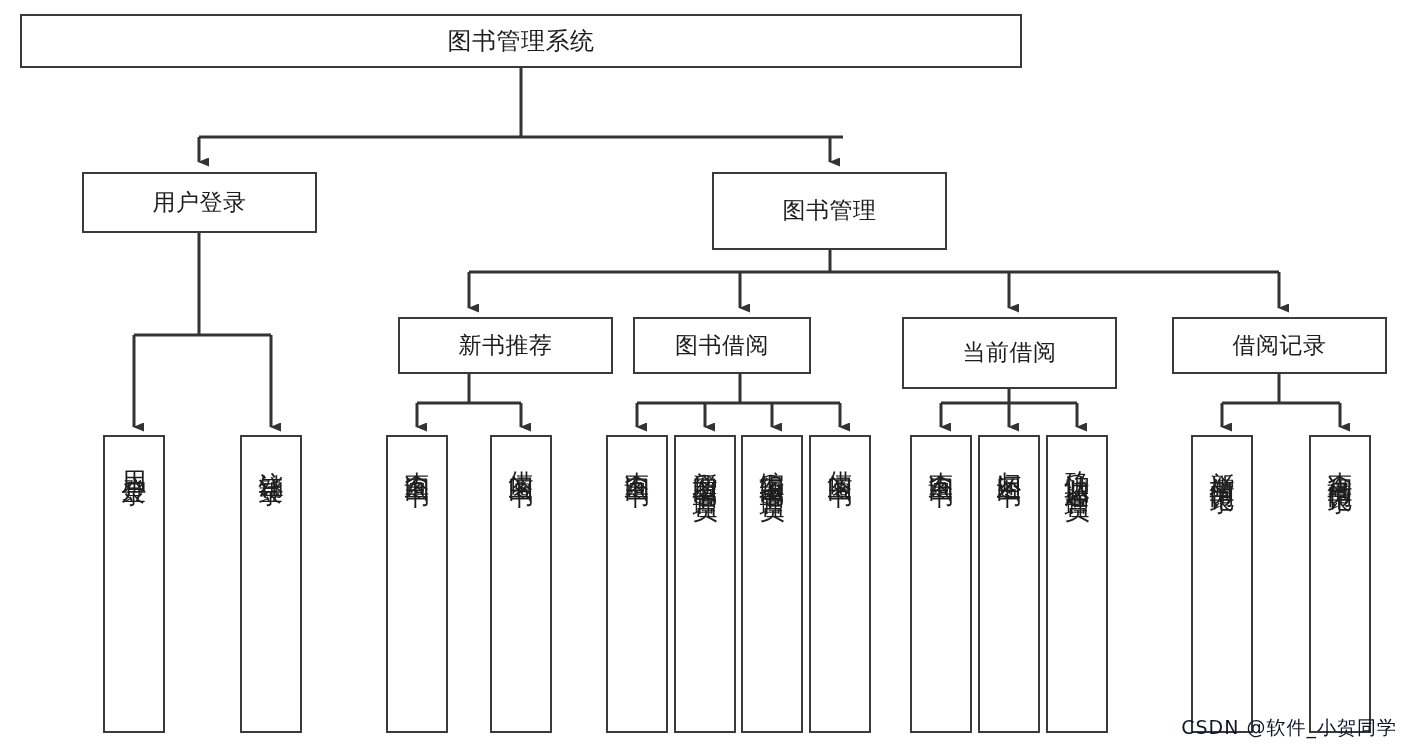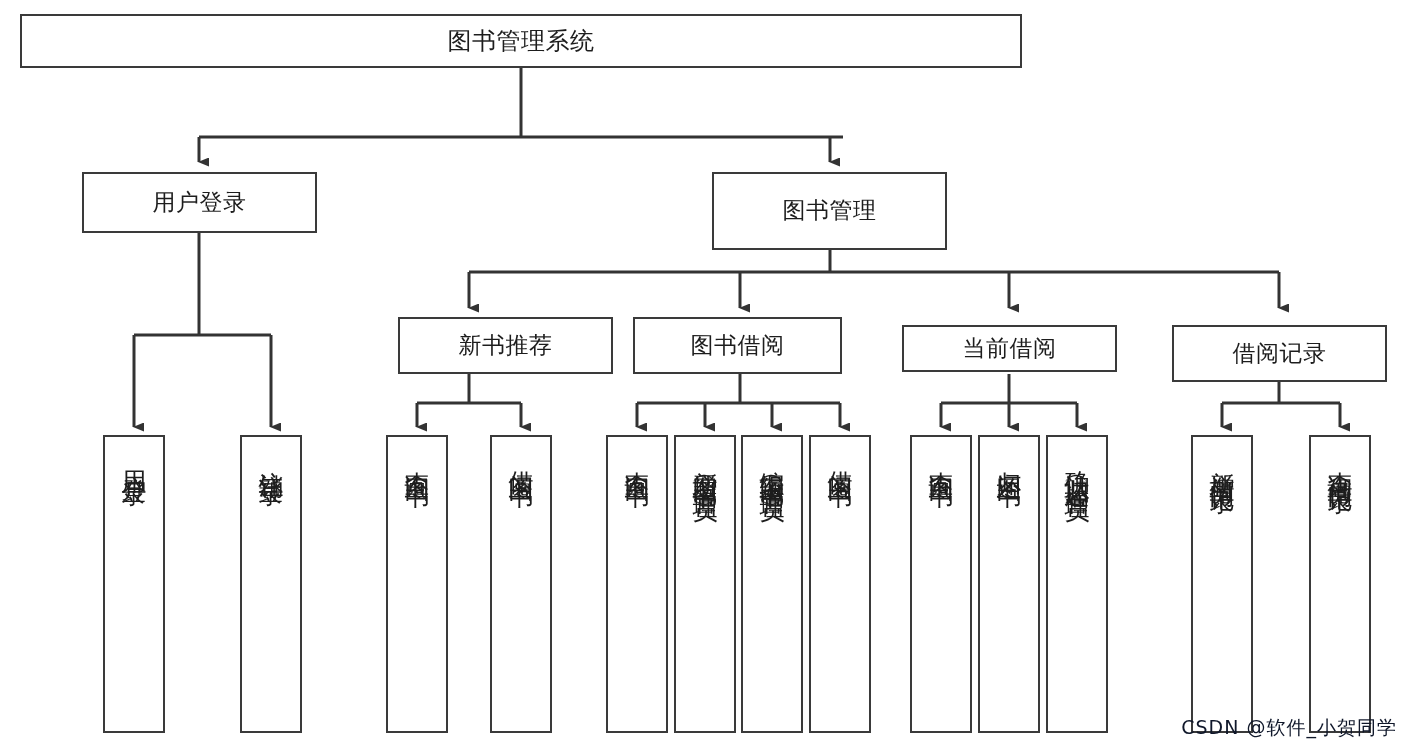--- a/index.html
+++ b/index.html
@@ -141,29 +141,29 @@
   </div>
 
   <div class="node horiz lvl2" style="left:712px; top:172px; width:235px; height:78px;">
     <span class="label">图书管理</span>
   </div>
 
   <div class="node horiz lvl3" style="left:362px; top:317px; width:215px; height:57px;margin-left:36px;">
     <span class="label">新书推荐</span>
   </div>
 
-  <div class="node horiz lvl3" style="left:633px; top:317px; width:209px; height:57px;">
+  <div class="node horiz lvl3" style="left:633px; top:317px; width:178px; height:57px;">
     <span class="label">图书借阅</span>
   </div>
 
-  <div class="node horiz lvl3" style="left:902px; top:317px; width:215px; height:47px;margin-top:8px;">
+  <div class="node horiz lvl3" style="left:902px; top:317px; width:215px; height:72px;">
     <span class="label">当前借阅</span>
   </div>
 
-  <div class="node horiz lvl3" style="left:1172px; top:317px; width:215px; height:57px;margin-top:8px;">
+  <div class="node horiz lvl3" style="left:1172px; top:317px; width:215px; height:57px;">
     <span class="label">借阅记录</span>
   </div>
 
   <div class="node leaf" style="left:103px; top:435px; width:62px; height:298px;">
     <span class="label">用户登录</span>
   </div>
 
   <div class="node leaf" style="left:240px; top:435px; width:62px; height:298px;">
     <span class="label">注销登录</span>
   </div>

